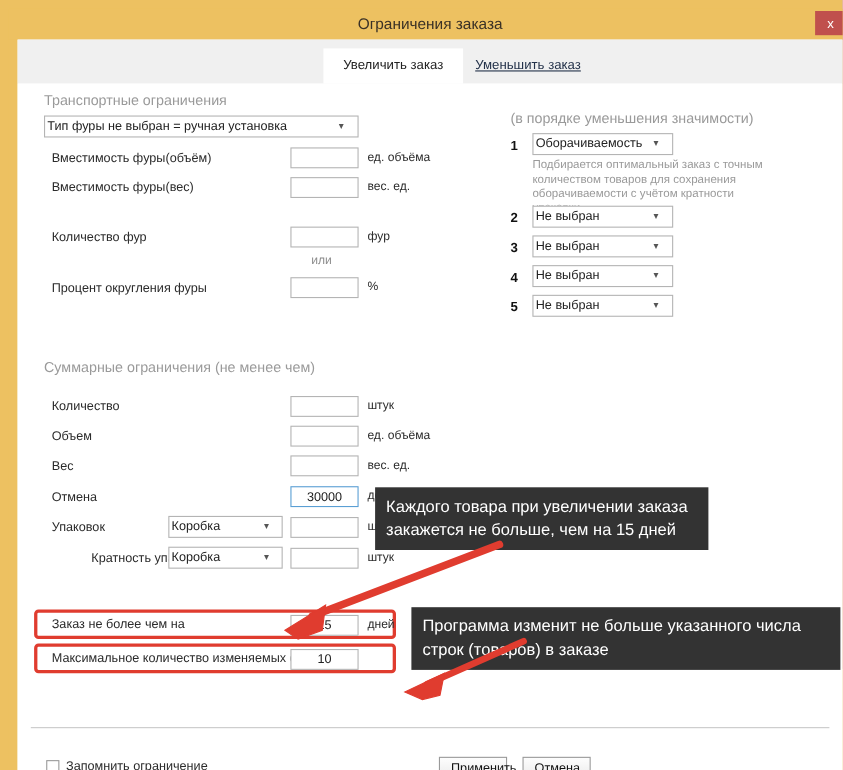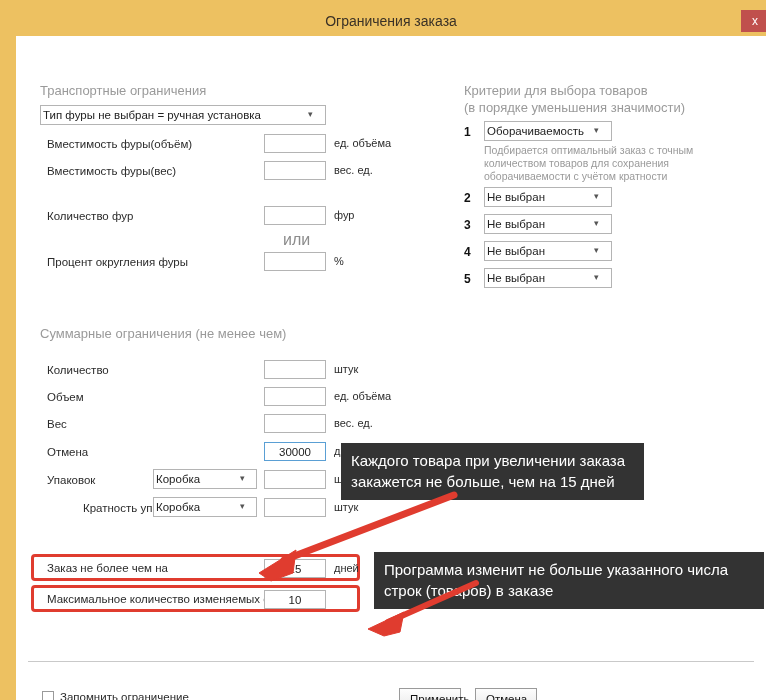--- a/index.html
+++ b/index.html
@@ -130,21 +130,21 @@
     white-space: nowrap;
   }
   .unit {
     position: absolute;
     font-size: 11px;
     color: #2b2b2b;
     white-space: nowrap;
   }
   .hint-or {
     position: absolute;
-    font-size: 16px;
+    font-size: 11px;
     color: #8c8c8c;
   }
 
   input.txt {
     position: absolute;
     height: 19px;
     box-sizing: border-box;
     border: 1px solid #b4b4b4;
     background: #ffffff;
     font-family: "Liberation Sans", sans-serif;
@@ -271,20 +271,24 @@
 <div id="root">
   <div class="window">
 
     <div class="titlebar">
       <div class="titlebar-text">Ограничения заказа</div>
       <button class="close-btn">x</button>
     </div>
 
     <div class="client">
 
+      <div class="tabstrip">
+        <div class="tab active">Увеличить заказ</div>
+        <div class="tab inactive">Уменьшить заказ</div>
+      </div>
 
       <div class="pane">
 
         <div class="section-title" style="left:24px; top:7px;">Транспортные ограничения</div>
 
         <div class="sel-wrap" style="left:24px; top:29px;">
           <select class="sel" style="left:0; top:0; width:286px;">
             <option>Тип фуры не выбран = ручная установка</option>
           </select>
           <span class="sel-arrow" style="left:268px; top:4px;">▾</span>
@@ -301,21 +305,20 @@
         <div class="fld-label" style="left:31px; top:134px;">Количество фур</div>
         <input class="txt" style="left: 248px; top: 130px; width: 62px;" value="">
         <div class="unit" style="left:318px; top:133px;">фур</div>
 
         <div class="hint-or" style="left:267px; top:155px;">или</div>
 
         <div class="fld-label" style="left:31px; top:180px;">Процент округления фуры</div>
         <input class="txt" style="left: 248px; top: 176px; width: 62px;" value="">
         <div class="unit" style="left:318px; top:179px;">%</div>
 
-        <div class="section-title" style="left:448px; top:7px;">Критерии для выбора товаров</div>
         <div class="section-title" style="left:448px; top:24px;">(в порядке уменьшения значимости)</div>
 
         <div class="crit-num" style="left:448px; top:49px;">1</div>
         <div class="sel-wrap" style="left:468px; top:45px;">
           <select class="sel" style="left:0; top:0; width:128px;">
             <option>Оборачиваемость</option>
           </select>
           <span class="sel-arrow" style="left:110px; top:4px;">▾</span>
         </div>
         <div class="crit-desc" style="left:468px; top:68px;">Подбирается оптимальный заказ с точным количеством товаров для сохранения оборачиваемости с учётом кратности упаковки.</div>

